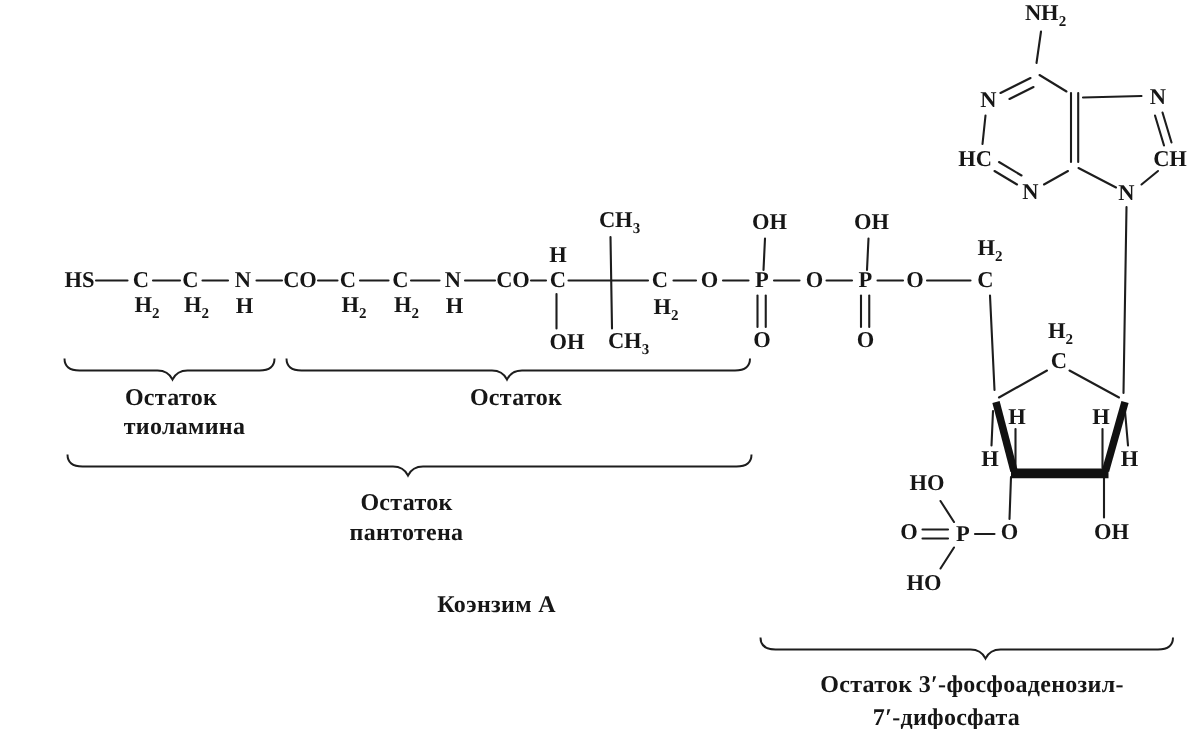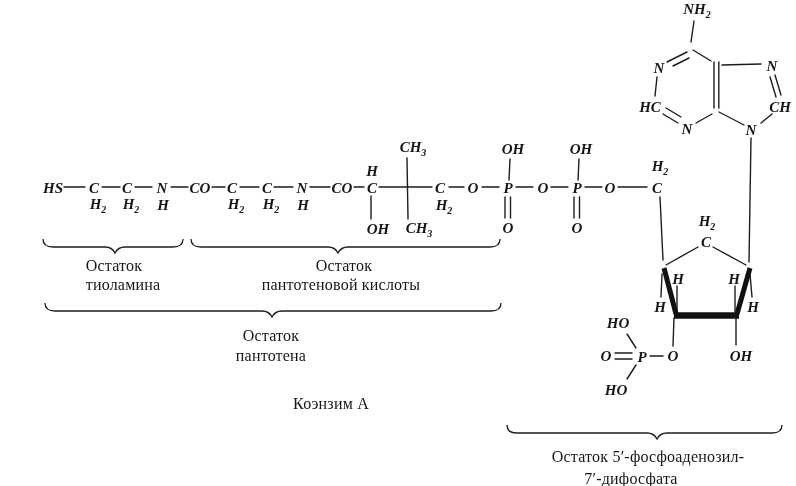--- a/index.html
+++ b/index.html
@@ -8,26 +8,26 @@
     font-family:"Liberation Serif","DejaVu Serif",serif; color:#161616;
     overflow:hidden;
   }
   svg.bonds { position:absolute; left:0; top:0; }
   .b  { stroke:#1d1d1d; stroke-width:1.4; stroke-linecap:round; }
   .w5 { stroke:#111;    stroke-width:5;   stroke-linecap:butt; }
   .w6 { stroke:#111;    stroke-width:6.5; stroke-linecap:butt; }
   .br { fill:none; stroke:#1d1d1d; stroke-width:1.3; }
   .a {
     position:absolute; transform:translate(-50%,-50%);
-    font-weight:700; font-size:15px; line-height:1; white-space:nowrap;font-style:italic;
+    font-weight:700; font-size:15px; line-height:1; white-space:nowrap;
   }
   .a sub { font-size:10px; line-height:1; }
   .cap {
     position:absolute; transform:translate(-50%,-50%);
-    font-weight:400; font-size:16px; line-height:1; white-space:nowrap;
+    font-weight:700; font-size:16px; line-height:1; white-space:nowrap;
     letter-spacing:.2px;
   }
 </style>
 </head>
 <body>
 
 <div class="stage">
 
   <svg class="bonds" width="796" height="486">
 
@@ -171,20 +171,19 @@
   <span class="a" style="left:741px;top:356px">OH</span>
 
   <span class="a" style="left:618px;top:323px">HO</span>
   <span class="a" style="left:606px;top:356px">O</span>
   <span class="a" style="left:642px;top:357px">P</span>
   <span class="a" style="left:616px;top:390px">HO</span>
 
   <span class="cap" style="left:114px;top:266px">Остаток</span>
   <span class="cap" style="left:123px;top:285px">тиоламина</span>
   <span class="cap" style="left:344px;top:266px">Остаток</span>
-  <span class="cap" style="left:341px;top:285px">пантотеновой кислоты</span>
   <span class="cap" style="left:271px;top:336px">Остаток</span>
   <span class="cap" style="left:271px;top:356px">пантотена</span>
   <span class="cap" style="left:331px;top:404px">Коэнзим А</span>
-  <span class="cap" style="left:648px;top:457px">Остаток 5′-фосфоаденозил-</span>
+  <span class="cap" style="left:648px;top:457px">Остаток 3′-фосфоаденозил-</span>
   <span class="cap" style="left:631px;top:479px">7′-дифосфата</span>
 
 </div>
 
 </body></html>

